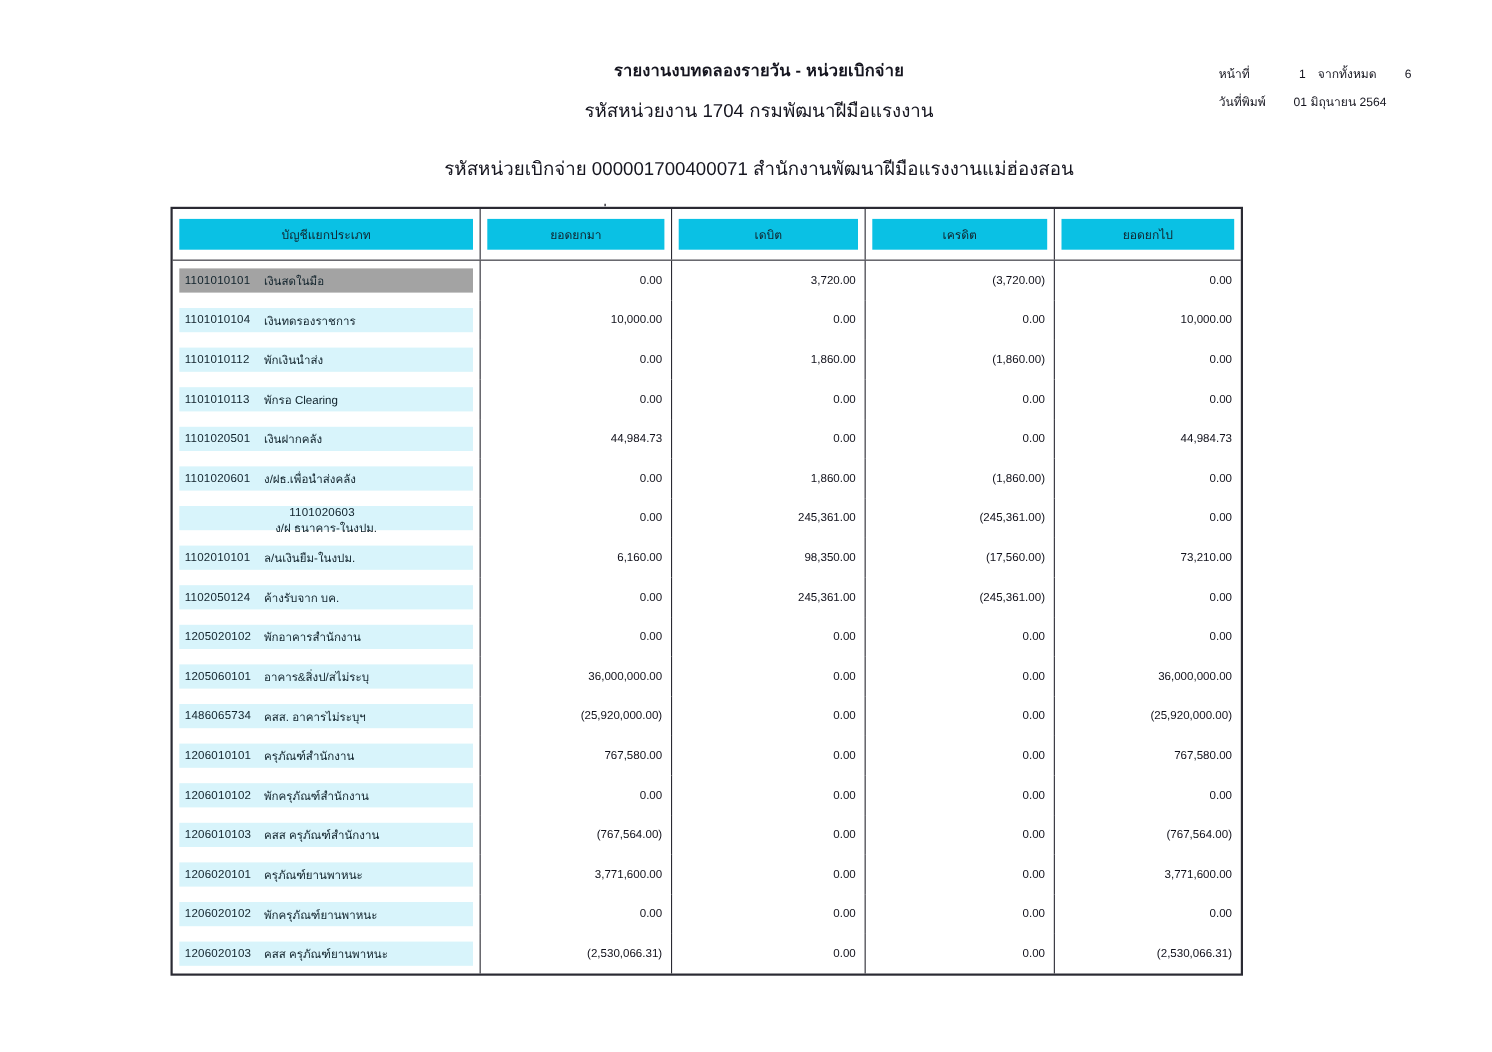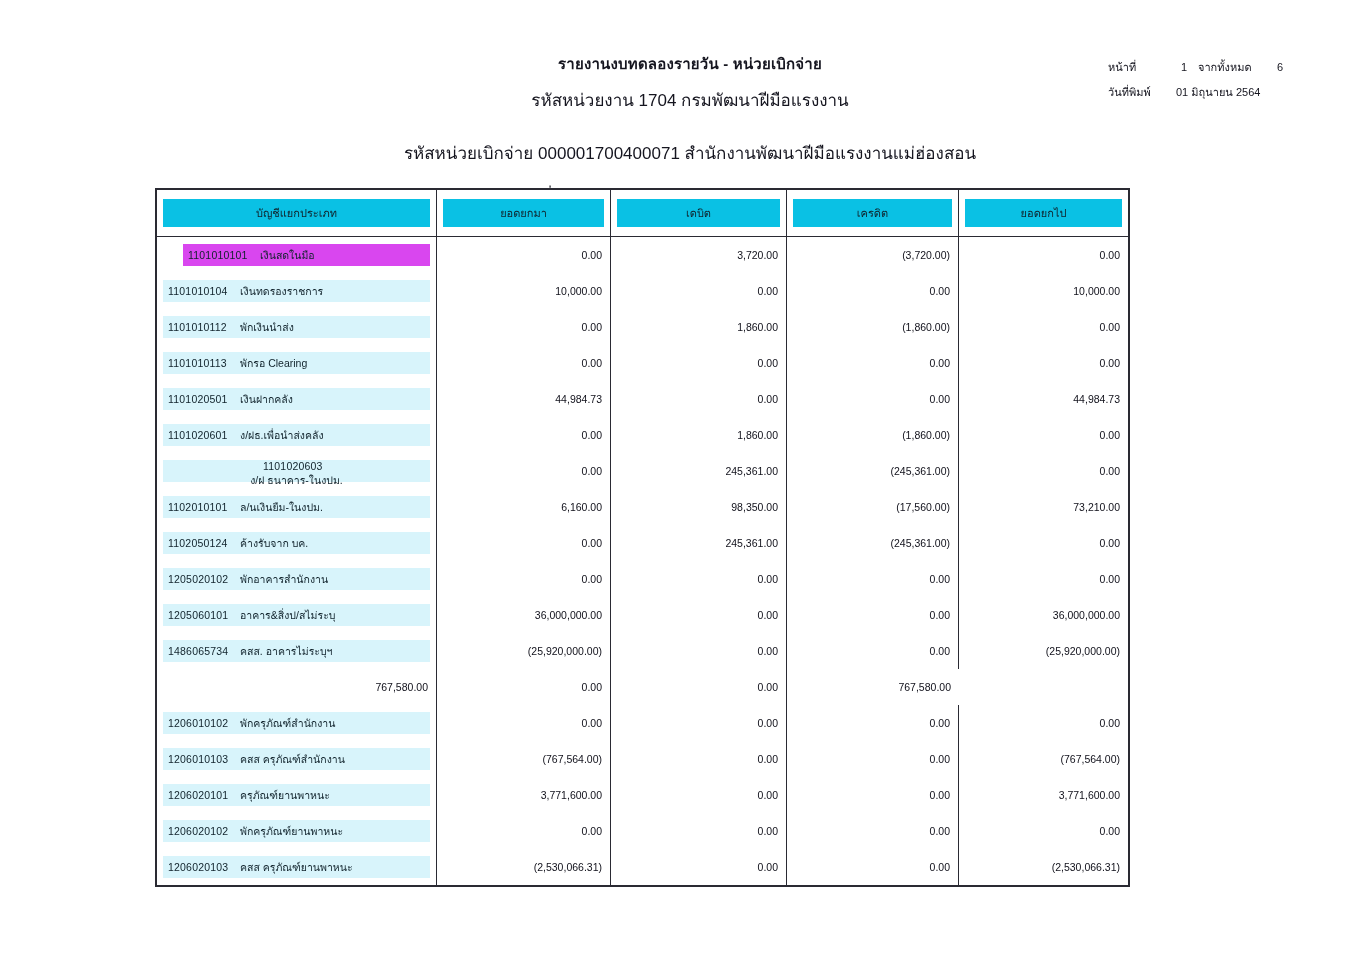--- a/index.html
+++ b/index.html
@@ -92,21 +92,21 @@
     <div class="th">
       <div class="th-band" style="background: rgb(10, 193, 228);">เครดิต</div>
     </div>
     <div class="th">
       <div class="th-band" style="background: rgb(10, 193, 228);">ยอดยกไป</div>
     </div>
   </div>
   <div id="table-body">
       <div class="tgrid trow">
         <div class="cell acct">
-          <div class="acct-band" style="background: #d946ef; margin-left: 20px;">
+          <div class="acct-band" style="background: #a3a3a3;">
             <span class="acct-code">1101010101</span>
             <span class="acct-name">เงินสดในมือ</span>
           </div>
         </div>
         <div class="cell num">0.00</div>
         <div class="cell num">3,720.00</div>
         <div class="cell num">(3,720.00)</div>
         <div class="cell num">0.00</div>
       </div>
       <div class="tgrid trow">
@@ -235,20 +235,26 @@
             <span class="acct-code">1486065734</span>
             <span class="acct-name">คสส. อาคารไม่ระบุฯ</span>
           </div>
         </div>
         <div class="cell num">(25,920,000.00)</div>
         <div class="cell num">0.00</div>
         <div class="cell num">0.00</div>
         <div class="cell num">(25,920,000.00)</div>
       </div>
       <div class="tgrid trow">
+        <div class="cell acct">
+          <div class="acct-band" style="background: rgb(216, 244, 251);">
+            <span class="acct-code">1206010101</span>
+            <span class="acct-name">ครุภัณฑ์สำนักงาน</span>
+          </div>
+        </div>
         <div class="cell num">767,580.00</div>
         <div class="cell num">0.00</div>
         <div class="cell num">0.00</div>
         <div class="cell num">767,580.00</div>
       </div>
       <div class="tgrid trow">
         <div class="cell acct">
           <div class="acct-band" style="background: rgb(216, 244, 251);">
             <span class="acct-code">1206010102</span>
             <span class="acct-name">พักครุภัณฑ์สำนักงาน</span>

